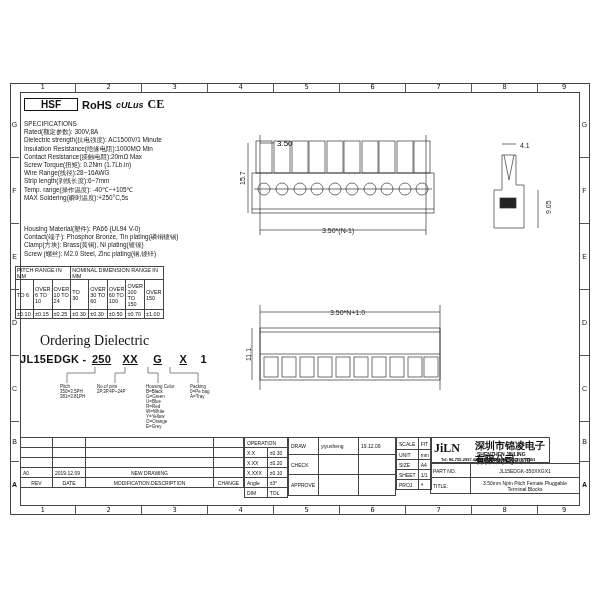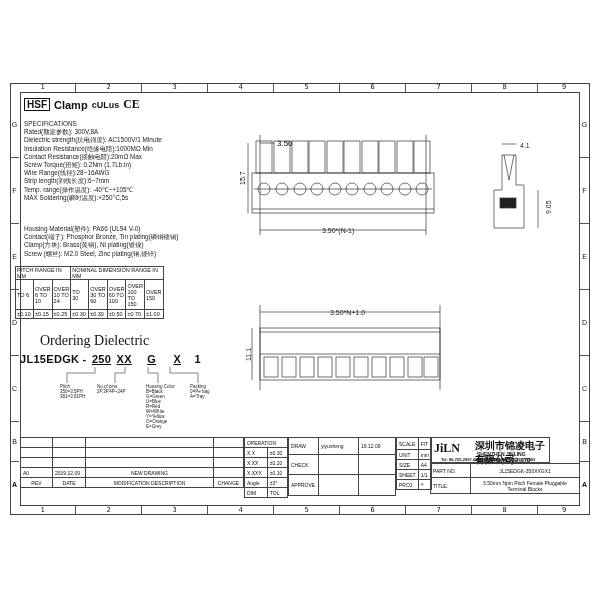--- a/index.html
+++ b/index.html
@@ -5,21 +5,21 @@
   * { box-sizing: border-box; margin: 0; padding: 0; }
   body { width: 600px; height: 600px; background: #fff; position: relative; overflow: hidden;
          font-family: "Liberation Sans", sans-serif; color: #111; }
   .abs { position: absolute; }
   .frame { left: 10px; top: 83px; width: 580px; height: 432px; border: 1px solid #444; }
   .inner { left: 20px; top: 92px; width: 560px; height: 414px; border: 1px solid #444; }
   .colhdr { position: absolute; height: 9px; font-size: 7px; text-align: center; border-right: 1px solid #555; line-height: 9px; font-family: "DejaVu Sans Mono", monospace; }
   .rowhdr { position: absolute; width: 9px; font-size: 7px; text-align: center; border-bottom: 1px solid #555; display: flex; align-items: center; justify-content: center; }
   .spec { left: 24px; font-size: 6.4px; line-height: 8.2px; white-space: nowrap; color: #222; }
   .logos { left: 24px; top: 97px; display: flex; align-items: center; gap: 4px; font-size: 11px; font-weight: bold; }
-  .hsf { border: 1.5px solid #111; padding: 0 2px; font-size: 10px; line-height: 11px; }
+  .hsf { border: 1.5px solid #111; padding: 0 16px; font-size: 10px; line-height: 11px; }
   table.tol { position: absolute; left: 15px; top: 266px; border-collapse: collapse; font-size: 5.5px; }
   table.tol td { border: 1px solid #444; padding: 0 1px; line-height: 6px; vertical-align: middle; }
   .ord-title { left: 40px; top: 333px; font-family: "Liberation Serif", serif; font-size: 14px; }
   .ord-code { left: 20px; top: 353px; font-size: 11px; font-weight: bold; letter-spacing: 0.3px; }
   .small { font-size: 4.5px; line-height: 5px; color: #222; }
   .tb { position: absolute; border-collapse: collapse; font-size: 5px; }
   .tb td { border: 1px solid #444; padding: 0 2px; height: 10px; white-space: nowrap; }
   .dim { font-size: 8px; color: #222; font-family: "Liberation Sans", sans-serif; }
 </style>
 </head>
@@ -67,22 +67,22 @@
   <div class="rowhdr" style="top:66px;height:66px;">F</div>
   <div class="rowhdr" style="top:132px;height:66px;">E</div>
   <div class="rowhdr" style="top:198px;height:66px;">D</div>
   <div class="rowhdr" style="top:264px;height:66px;">C</div>
   <div class="rowhdr" style="top:330px;height:40px;">B</div>
   <div class="rowhdr" style="top:370px;height:44px;border-bottom:none;font-weight:bold;">A</div>
 </div>
 
 <div class="abs logos">
   <span class="hsf">HSF</span>
-  <span>Clamp</span>
-  <span style="font-size:9px;">cULus</span>
+  <span>RoHS</span>
+  <span style="font-size:9px;font-style:italic;">cULus</span>
   <span style="font-family:'Liberation Serif',serif;font-size:12px;">CE</span>
 </div>
 
 <div class="abs spec" style="top:120px;">
   <div>SPECIFICATIONS</div>
   <div>Rated(额定参数): 300V,8A</div>
   <div>Dielectric strength(抗电强度): AC1500V/1 Minute</div>
   <div>Insulation Resistance(绝缘电阻):1000MΩ Min</div>
   <div>Contact Resistance(接触电阻):20mΩ Max</div>
   <div>Screw Torque(扭矩): 0.2Nm (1.7Lb.in)</div>
@@ -124,21 +124,21 @@
     <td>±0.70</td>
     <td>±1.00</td>
   </tr>
 </tbody>
   </table>
 
 <div class="abs ord-title">Ordering Dielectric</div>
 <div class="abs ord-code">
   <span>JL15EDGK -</span>
   <span style="text-decoration:underline;margin-left:2px;">250</span>
-  <span style="text-decoration:underline;margin-left:2px;">XX</span>
+  <span style="text-decoration:underline;margin-left:8px;">XX</span>
   <span style="text-decoration:underline;margin-left:12px;">G</span>
   <span style="text-decoration:underline;margin-left:14px;">X</span>
   <span style="margin-left:10px;">1</span>
 </div>
 <svg class="abs" style="left:0;top:365px;" width="250" height="20">
   <polyline points="95,2 95,8 67,8 67,18" fill="none" stroke="#333" stroke-width="0.6"></polyline>
   <polyline points="125,2 125,8 115,8 115,18" fill="none" stroke="#333" stroke-width="0.6"></polyline>
   <polyline points="148,2 148,8 158,8 158,18" fill="none" stroke="#333" stroke-width="0.6"></polyline>
   <polyline points="170,2 170,8 198,8 198,18" fill="none" stroke="#333" stroke-width="0.6"></polyline>
 </svg>

